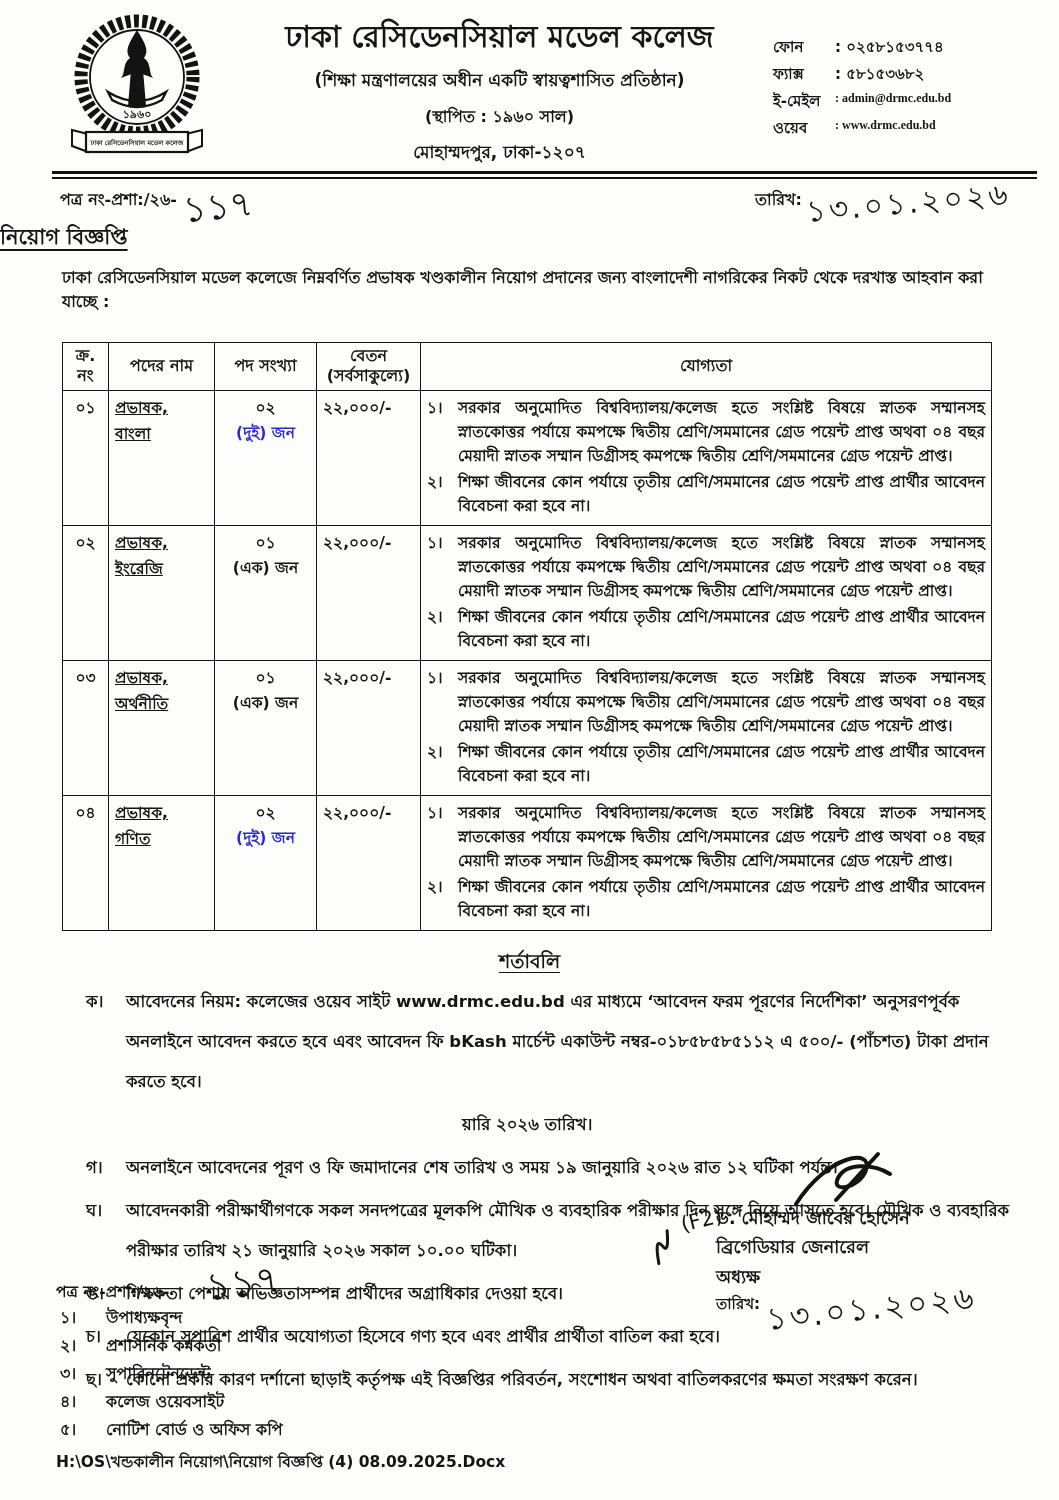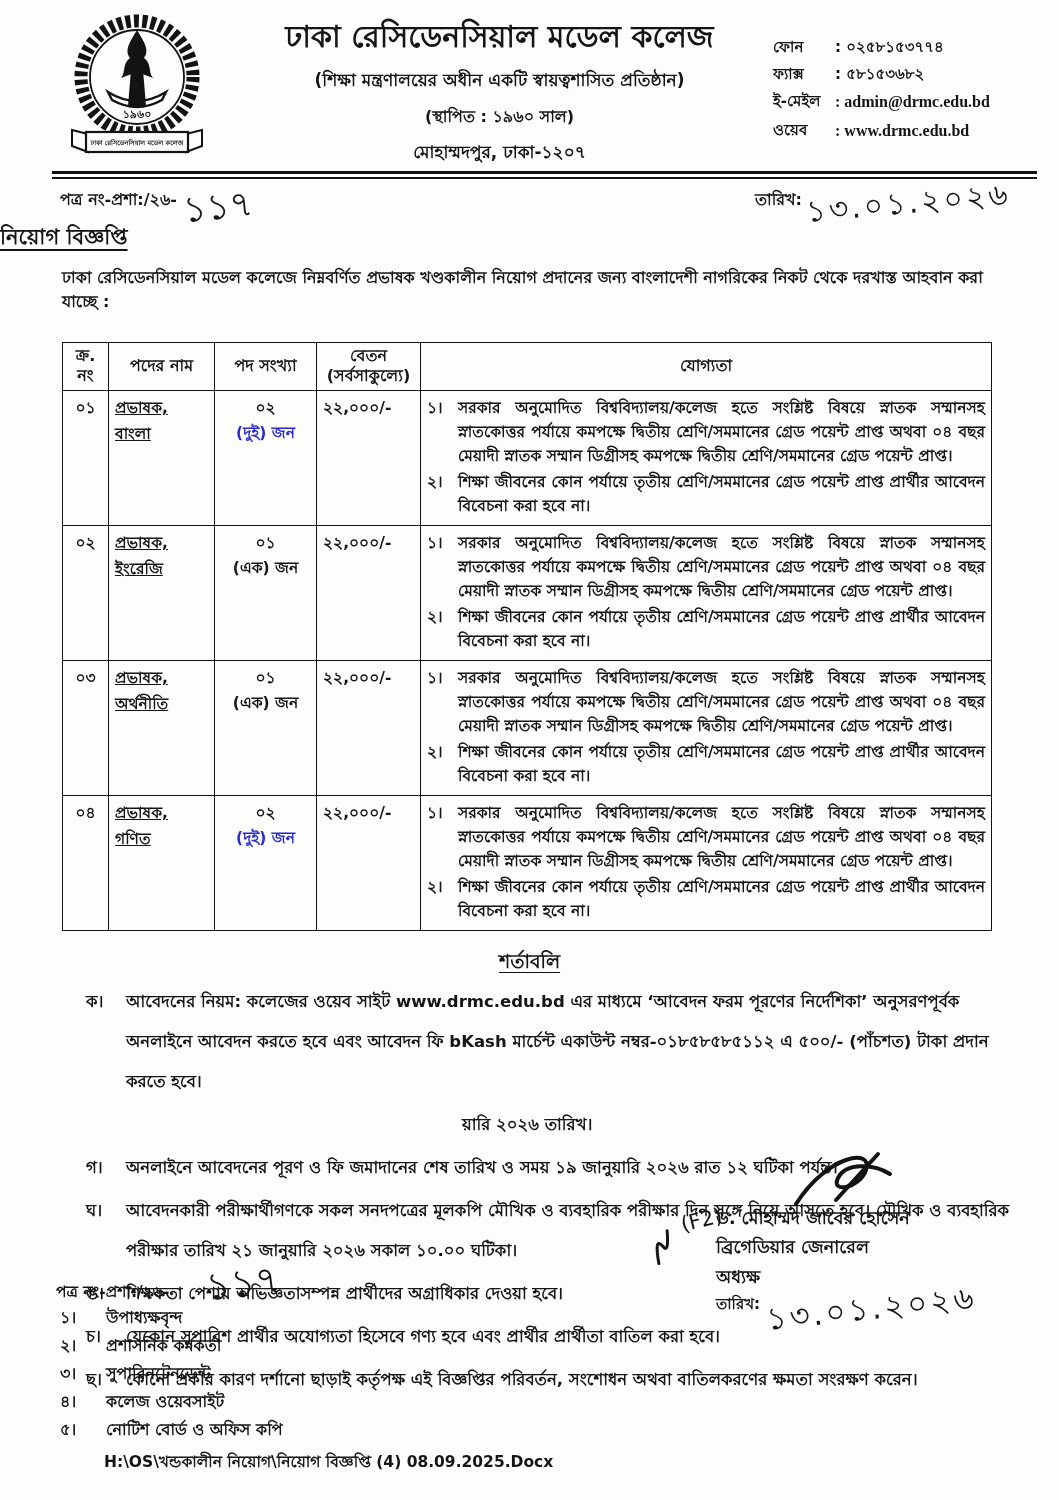--- a/index.html
+++ b/index.html
@@ -17,21 +17,21 @@
   .logo-wrap{width:168px;flex-shrink:0;}
   .head-center{flex:1;text-align:center;padding-top:6px;}
   .college-name{font-size:30px;line-height:1.15;}
   .head-sub{font-size:17px;margin-top:12px;}
   .head-est{font-size:16px;margin-top:9px;}
   .head-addr{font-size:17px;margin-top:8px;}
   .contact{width:252px;flex-shrink:0;padding-top:20px;font-size:15px;}
   .contact-row{display:flex;line-height:1.8;}
   .contact-label{width:62px;flex-shrink:0;}
   .contact-val{white-space:nowrap;}
-  .serif-val .contact-val{font-family:"Liberation Serif",serif;font-size:16px;}
+  .serif-val .contact-val{font-family:"Liberation Serif",serif;font-size:12px;}
   .rule{margin:4px 22px 0 52px;border-top:3px solid #111;border-bottom:2px solid #111;height:3px;}
   
   .ref-row{display:flex;justify-content:space-between;align-items:flex-start;padding:8px 48px 0 60px;height:42px;}
   .memo-label,.date-label{font-size:16px;}
   .hand{display:inline-block;font-weight:400;}
   .hand-memo{font-size:36px;transform:rotate(-6deg);vertical-align:-14px;margin-left:6px;line-height:.8;}
   .hand-date{font-size:30px;transform:rotate(-5deg);letter-spacing:3px;vertical-align:-8px;margin-left:4px;line-height:.8;}
   
   .doc-title{text-align:left;font-size:21px;text-decoration:underline;text-underline-offset:5px;margin-top:-8px;}
   .intro{padding:10px 44px 0 62px;font-size:16px;line-height:1.5;}
@@ -60,21 +60,21 @@
   .hand-date2{font-size:31px;transform:rotate(-6deg);letter-spacing:3px;vertical-align:-10px;margin-left:6px;line-height:.8;}
   .sig-annotation{position:absolute;left:648px;top:1212px;transform:rotate(-14deg);font-size:21px;font-weight:400;display:flex;align-items:flex-start;gap:2px;}
   
   .dist-block{position:absolute;left:56px;top:1280px;width:430px;font-size:16px;}
   .dist-memo{font-size:15.5px;position:relative;height:24px;}
   .hand-memo2{position:absolute;left:150px;top:-12px;font-size:38px;transform:rotate(-7deg);font-weight:400;line-height:.8;}
   .dist-heading{font-size:17.5px;text-decoration:underline;text-underline-offset:3px;margin-top:4px;margin-bottom:8px;}
   .dist-item{display:flex;line-height:1.75;}
   .dist-n{width:46px;flex-shrink:0;padding-left:4px;}
   
-  .footer{position:absolute;left:56px;top:1450px;font-size:15.5px;margin-left:48px;}
+  .footer{position:absolute;left:56px;top:1450px;font-size:15.5px;}
 </style>
 </head>
 <body>
 
 <div class="page">
 
   <div class="header">
     <div class="logo-wrap">
       <svg width="158" height="148" viewBox="0 0 158 148">
         <circle cx="79" cy="63" r="56" fill="none" stroke="#131313" stroke-width="13" stroke-dasharray="5 3.4"></circle>

